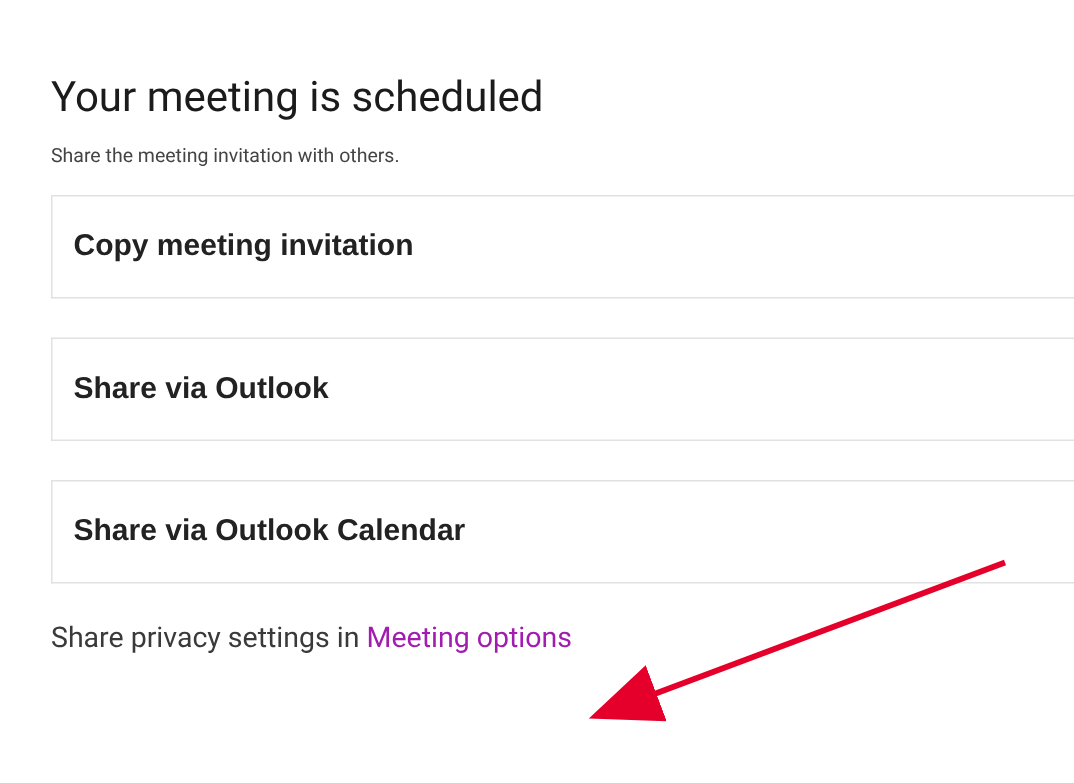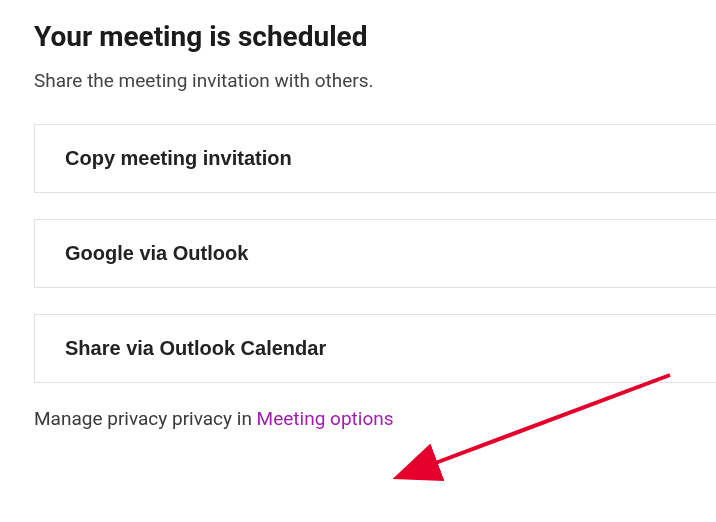--- a/index.html
+++ b/index.html
@@ -11,34 +11,35 @@
       font-family: -apple-system, BlinkMacSystemFont, "Segoe UI", Roboto, Helvetica, Arial, sans-serif;
       width: 716px;
       height: 522px;
       background: #ffffff;
       padding: 20px 0 0 34px;
       position: relative;
       color: #222;
     }
     .heading {
       font-size: 28px;
-      font-weight: 700;
+      font-weight: 400;
       color: #1b1b1b;
       margin-bottom: 16px;
+      margin-top: 28px;
     }
     .subheading {
-      font-size: 19px;
+      font-size: 13px;
       font-weight: 400;
       color: #444;
-      margin-bottom: 32px;
+      margin-bottom: 18px;
     }
     .option-button {
       width: 682px;
       margin-left: 0;
-      padding: 22px 30px;
+      padding: 22px 14px;
       border: 1px solid #e1e1e1;
       border-right: none;
       background: #ffffff;
       font-size: 20px;
       font-weight: 600;
       color: #222;
       text-align: left;
       margin-bottom: 26px;
       cursor: pointer;
     }
@@ -61,25 +62,25 @@
   </style>
 </head>
 <body>
 
 
 
 <h1 class="heading">Your meeting is scheduled</h1>
 <p class="subheading">Share the meeting invitation with others.</p>
 
 <button class="option-button">Copy meeting invitation</button>
-<button class="option-button">Google via Outlook</button>
+<button class="option-button">Share via Outlook</button>
 <button class="option-button">Share via Outlook Calendar</button>
 
 <p class="privacy-line">
-  <span>Manage privacy privacy in </span><a href="#" class="privacy-link">Meeting options</a>
+  <span>Share privacy settings in </span><a href="#" class="privacy-link">Meeting options</a>
 </p>
 
 <svg class="arrow-overlay" width="716" height="522">
   <defs>
     <marker id="arrowhead" markerWidth="12" markerHeight="10" refX="2" refY="5" orient="auto">
       <polygon points="0 0, 12 5, 0 10" fill="#e4002b"></polygon>
     </marker>
   </defs>
   <line x1="670" y1="375" x2="430" y2="465" stroke="#e4002b" stroke-width="4" marker-end="url(#arrowhead)"></line>
 </svg>

